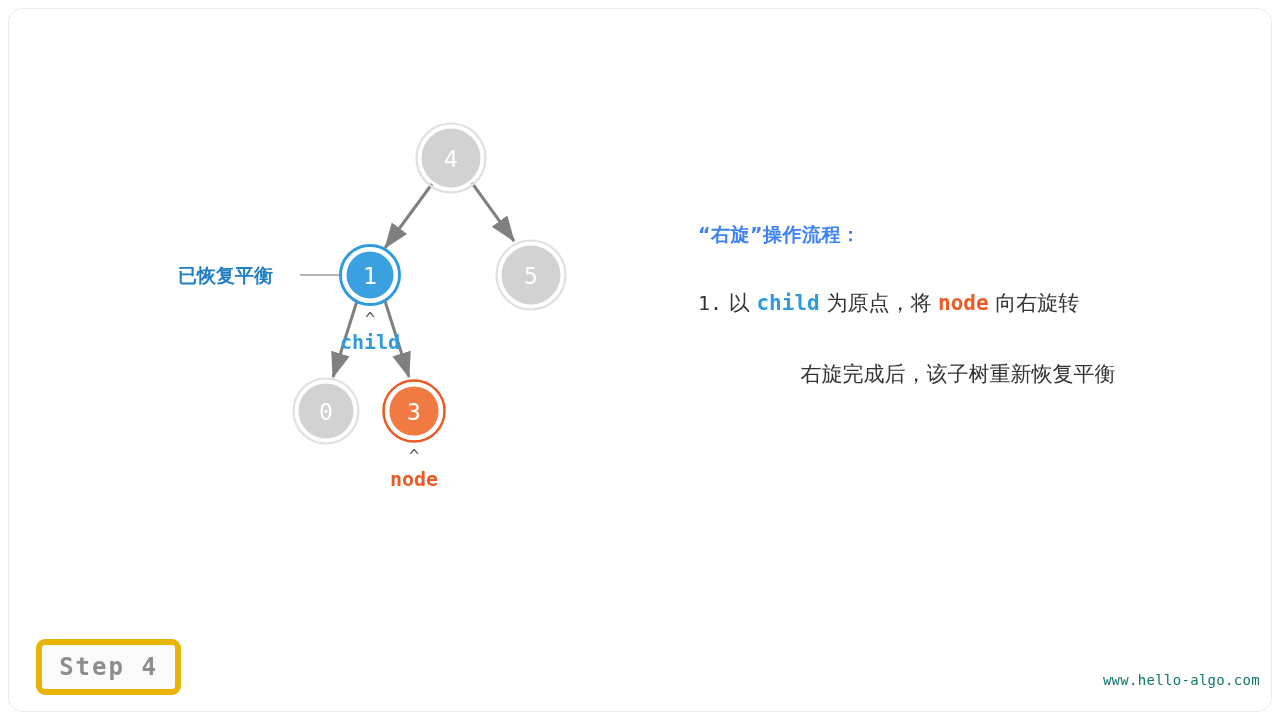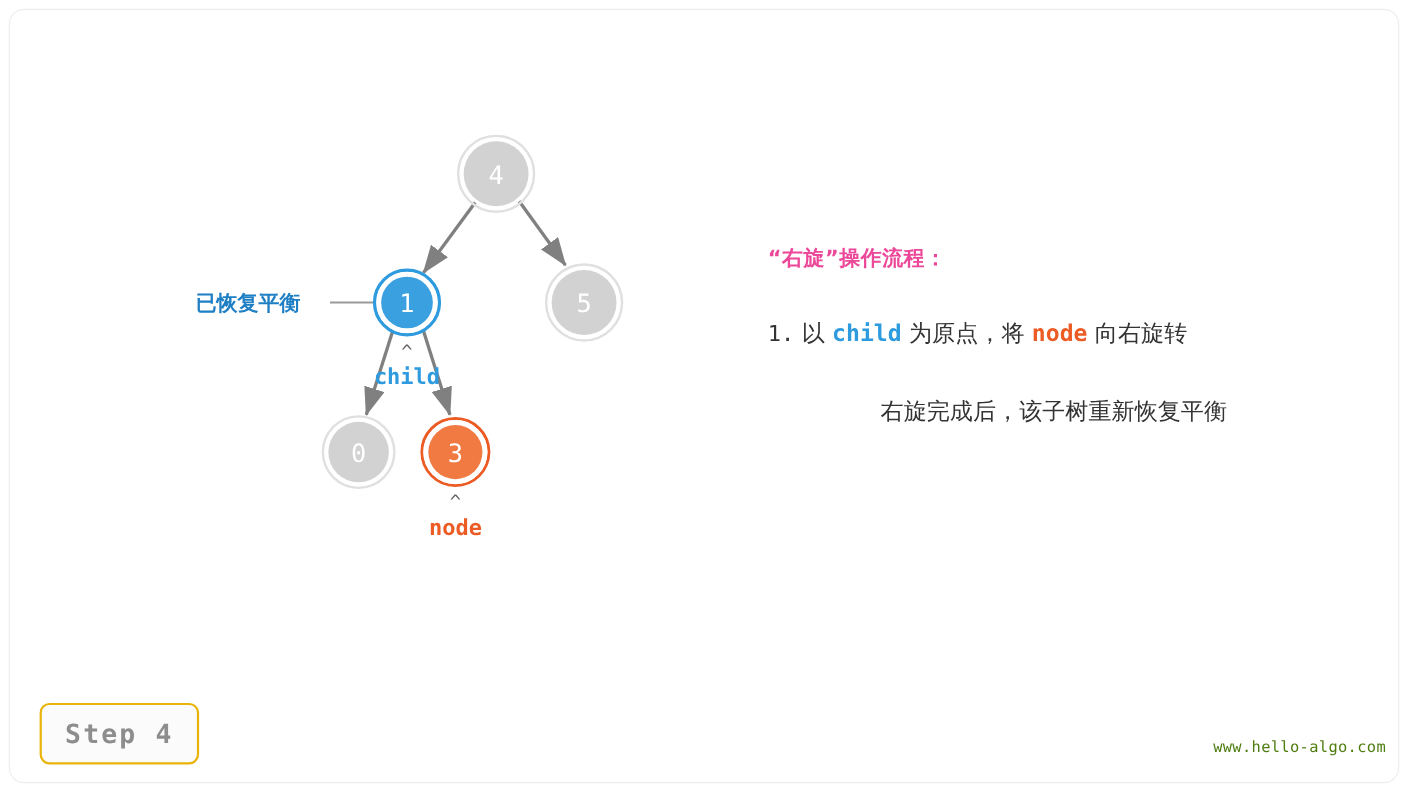--- a/index.html
+++ b/index.html
@@ -43,21 +43,21 @@
   .panel {
     position: absolute;
     left: 698px;
     top: 222px;
     width: 520px;
   }
   .panel-title {
     font-family: "DejaVu Sans", sans-serif;
     font-weight: bold;
     font-size: 19px;
-    color: #ec4899;
+    color: #3b82f6;
     letter-spacing: 0.5px;
     white-space: nowrap;
   }
   .step-row {
     margin-top: 28px;
     font-size: 21px;
     color: #333333;
     white-space: nowrap;
     display: inline-block;
     padding: 10px 14px 11px 14px;
@@ -107,21 +107,21 @@
     text-align: center;
   }
 
   
   .step-badge {
     position: absolute;
     left: 36px;
     top: 639px;
     width: 145px;
     height: 56px;
-    border: 2px solid #eab308;
+    border: 6px solid #eab308;
     border-radius: 9px;
     background: #fbfbfb;
     display: flex;
     align-items: center;
     justify-content: center;
     box-sizing: border-box;
   }
   .step-badge span {
     font-family: "DejaVu Sans Mono", monospace;
     font-weight: bold;
@@ -130,21 +130,21 @@
     color: #8d8d8d;
   }
 
   
   .watermark {
     position: absolute;
     right: 20px;
     top: 672px;
     font-family: "DejaVu Sans Mono", monospace;
     font-size: 14px;
-    color: #4d7c0f;
+    color: #0f766e;
     letter-spacing: 0.3px;
   }
 
   
   .node-label {
     font-family: "DejaVu Sans Mono", monospace;
     font-size: 23px;
     fill: #ffffff;
   }
   .ptr-label {

